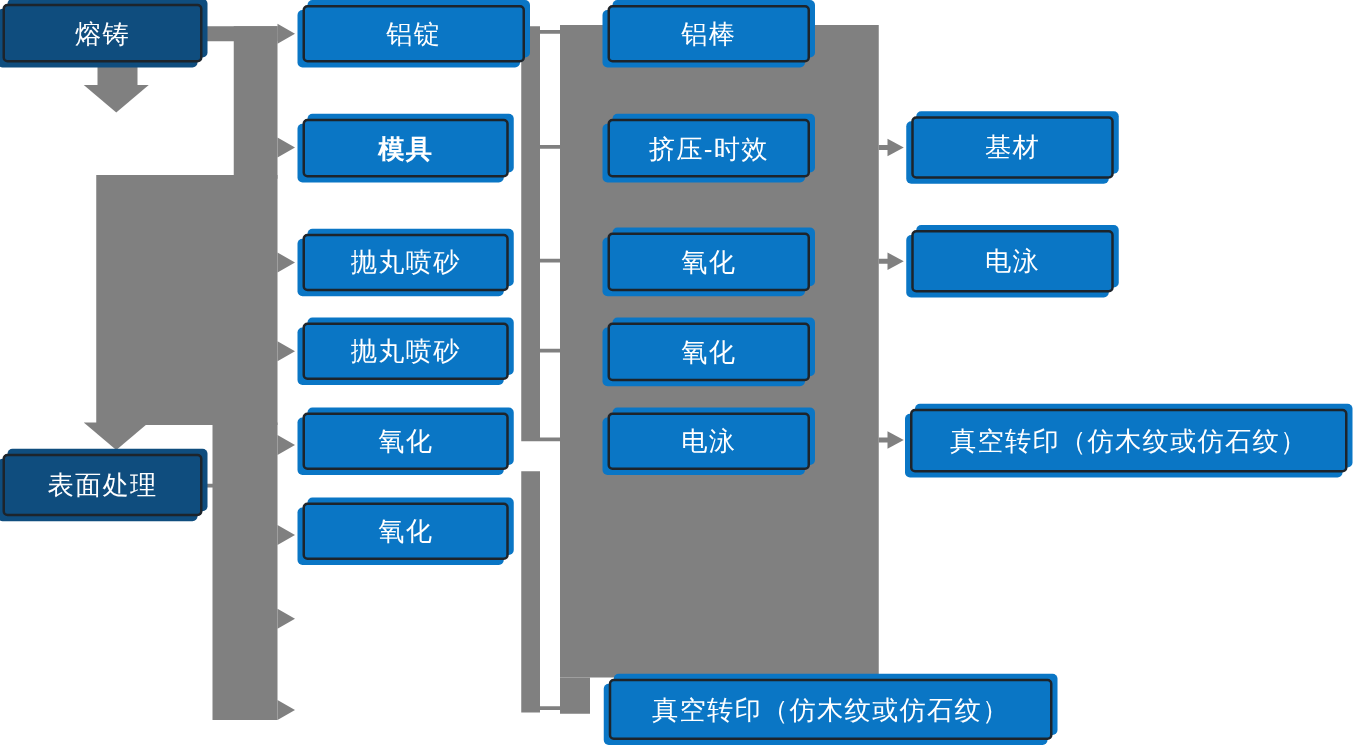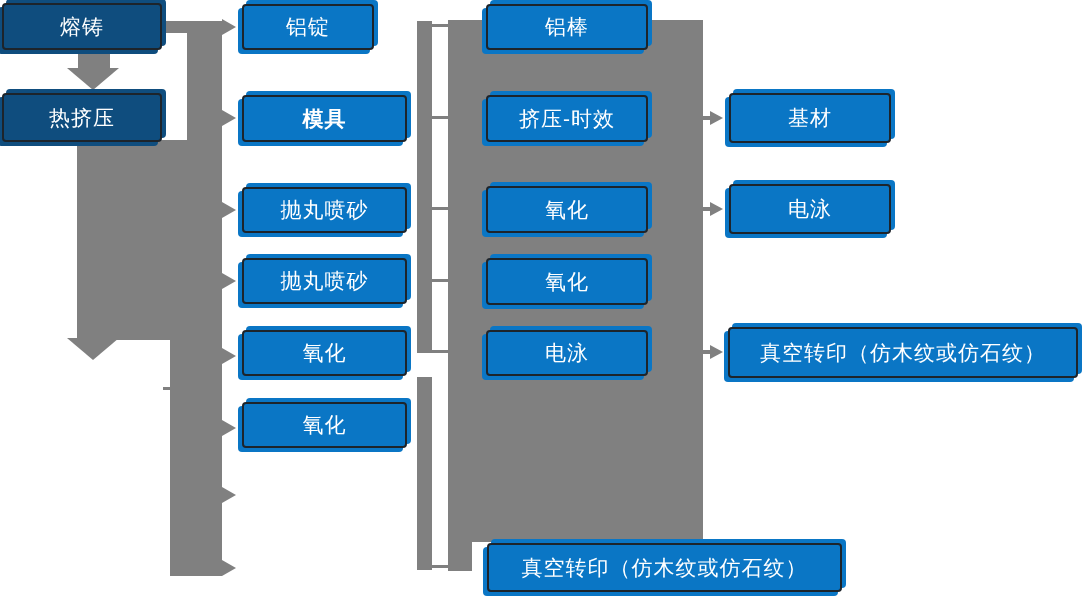--- a/index.html
+++ b/index.html
@@ -89,23 +89,23 @@
   <div class="conn" style="left:448px;top:542px;width:24px;height:29px;"></div>
 
   <div class="conn" style="left:703px;top:116px;width:8px;height:4px;"></div>
   <div class="arrow-right small" style="left:710px;top:111px;"></div>
   <div class="conn" style="left:703px;top:207px;width:8px;height:4px;"></div>
   <div class="arrow-right small" style="left:710px;top:202px;"></div>
   <div class="conn" style="left:703px;top:350px;width:8px;height:4px;"></div>
   <div class="arrow-right small" style="left:710px;top:345px;"></div>
 
   <div class="node navy" style="left:2px;top:3px;width:160px;height:47px;">熔铸</div>
-  <div class="node navy" style="left:2px;top:93px;width:160px;height:49px;">热挤压</div>
+  <div class="node navy" style="left:2px;top:363px;width:160px;height:50px;">表面处理</div>
 
-  <div class="node blue" style="left:242px;top:4px;width:132px;height:46px;font-family:Liberation Mono, monospace;">铝锭</div>
+  <div class="node blue" style="left:242px;top:4px;width:178px;height:46px;font-family:Liberation Mono, monospace;">铝锭</div>
   <div class="node blue" style="left:242px;top:95px;width:165px;height:47px;font-weight:bold;">模具</div>
   <div class="node blue" style="left:242px;top:187px;width:165px;height:46px;">抛丸喷砂</div>
   <div class="node blue" style="left:242px;top:258px;width:165px;height:46px;">抛丸喷砂</div>
   <div class="node blue" style="left:242px;top:330px;width:165px;height:46px;">氧化</div>
   <div class="node blue" style="left:242px;top:402px;width:165px;height:46px;">氧化</div>
 
   <div class="node blue" style="left:486px;top:95px;width:162px;height:47px;">挤压-时效</div>
   <div class="node blue" style="left:486px;top:4px;width:162px;height:46px;">铝棒</div>
   <div class="node blue" style="left:486px;top:186px;width:162px;height:47px;">氧化</div>
   <div class="node blue" style="left:486px;top:258px;width:162px;height:47px;">氧化</div>

